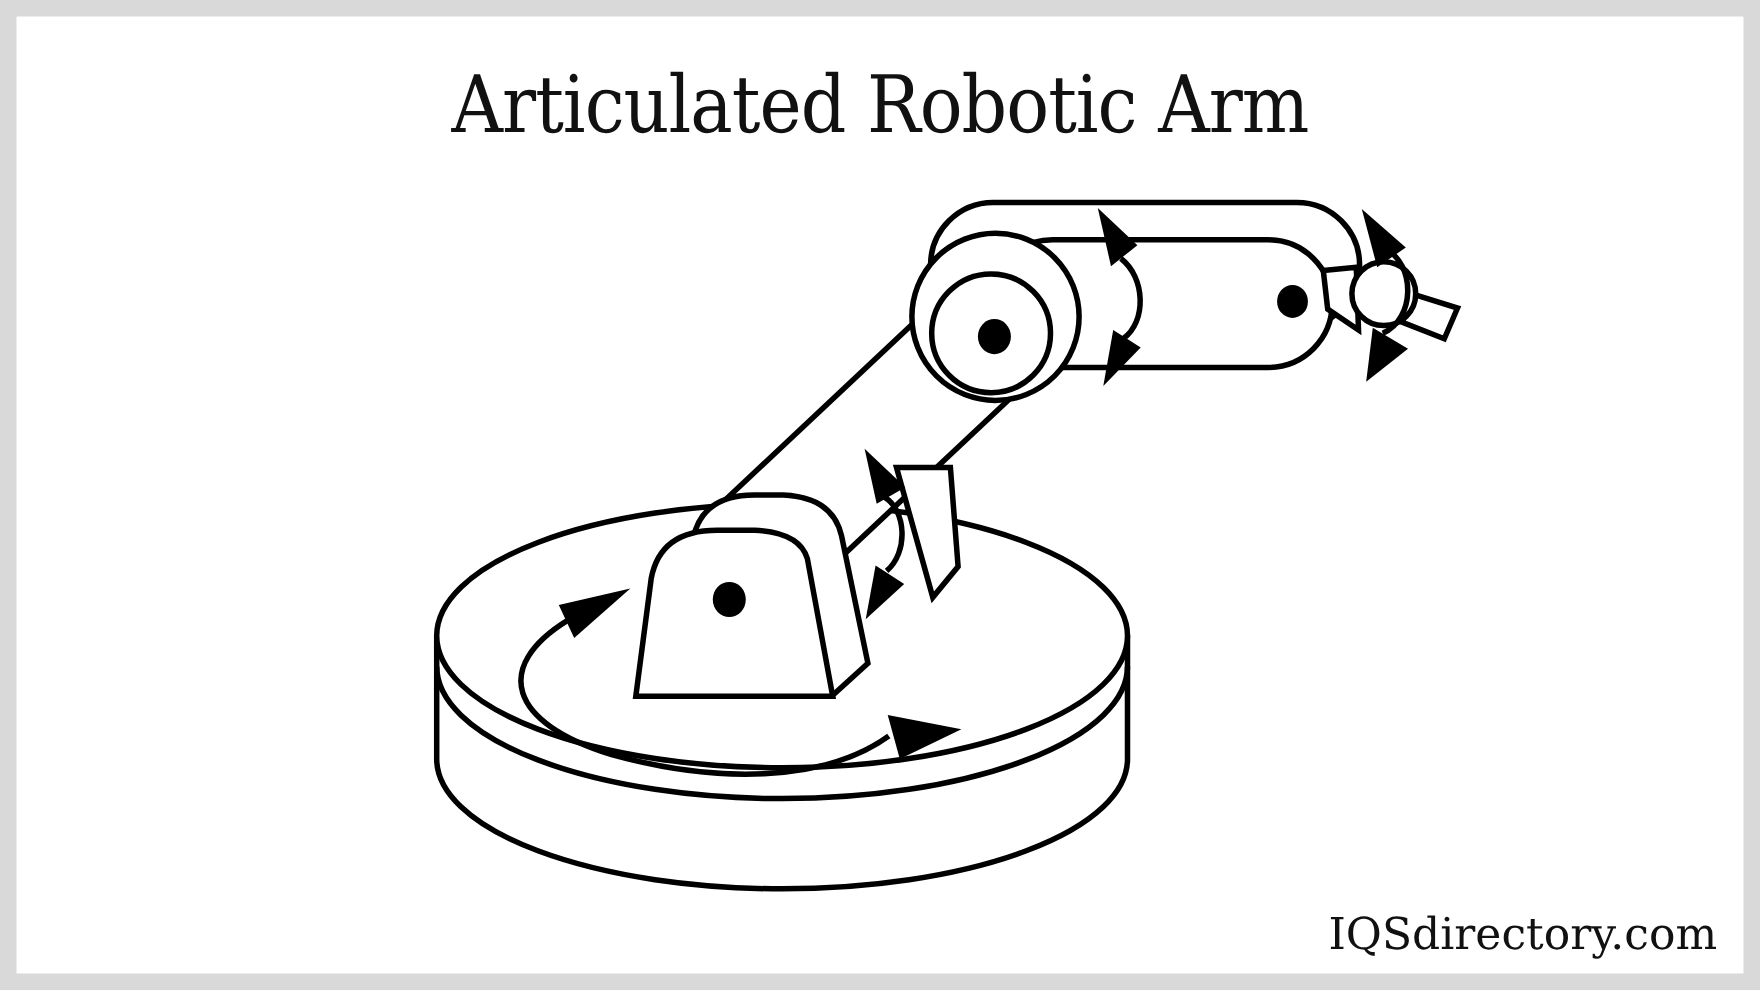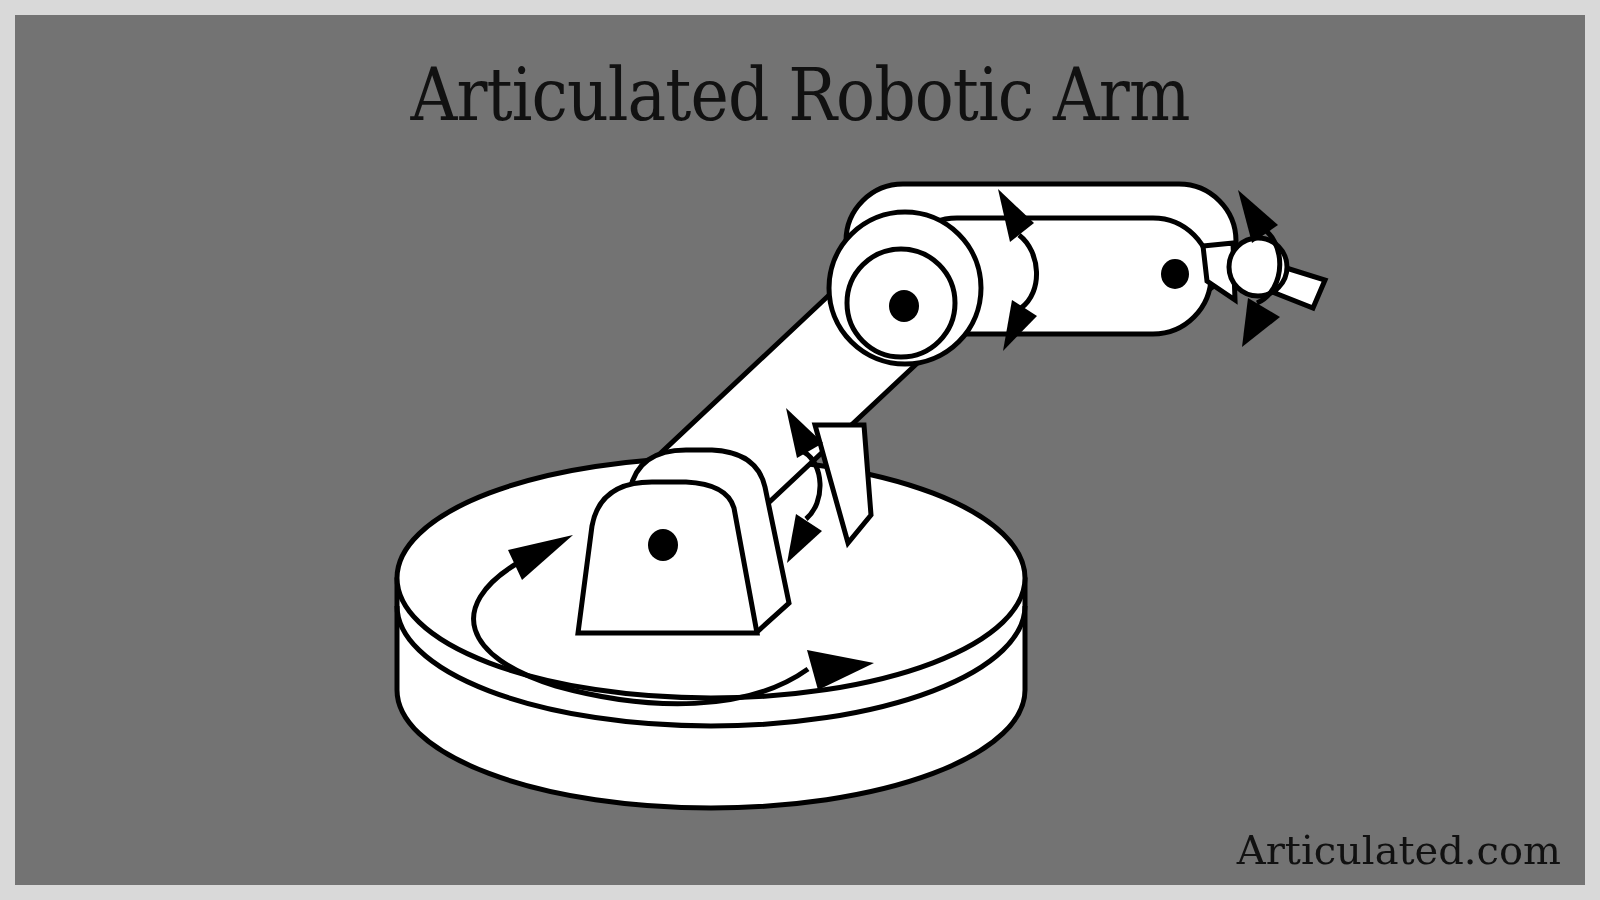--- a/index.html
+++ b/index.html
@@ -6,21 +6,21 @@
   .frame{
     position:relative;
     width:1600px;height:900px;
     background:#d9d9d9;
     box-sizing:border-box;
     overflow:hidden;
     font-family:"DejaVu Serif","Liberation Serif",serif;
   }
   .canvas{
     position:absolute;left:15px;top:15px;right:15px;bottom:15px;
-    background:#737373;
+    background:#ffffff;
     text-decoration:underline;
   }
   .page-title{
     position:absolute;
     top:38px;left:0;width:1570px;
     text-align:center;
     font-size:72px;
     font-weight:normal;
     color:#111111;
     letter-spacing:-1px;
@@ -103,15 +103,15 @@
         <polygon class="solid" points="1003,351 1012,300 1037,316"></polygon>
       </g>
 
       <g>
         <path class="ln" d="M 1259,226 C 1287,240 1287,290 1257,303"></path>
         <polygon class="solid" points="1238,190 1252,243 1278,225"></polygon>
         <polygon class="solid" points="1242,347 1248,298 1280,317"></polygon>
       </g>
     </svg>
 
-    <div class="watermark">Articulated.com</div>
+    <div class="watermark">IQSdirectory.com</div>
   </div>
 </div>
 
 </body></html>

